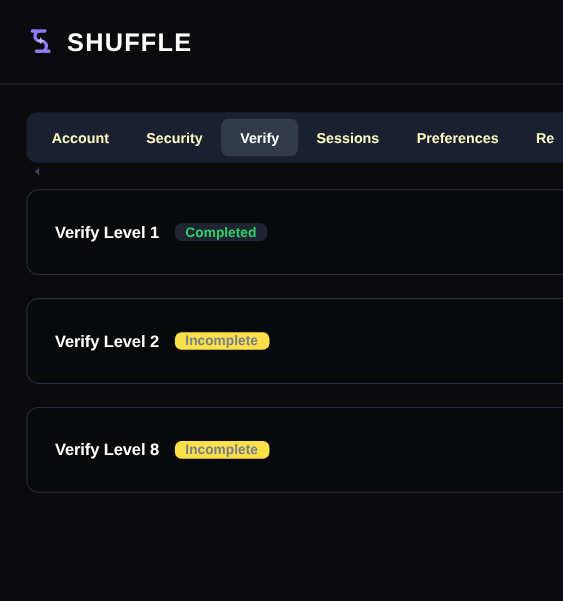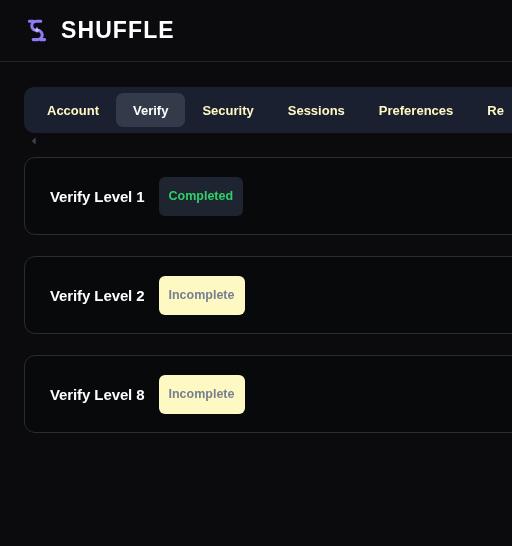--- a/index.html
+++ b/index.html
@@ -12,21 +12,21 @@
   }
 
   body {
     font-family: "Liberation Sans", sans-serif;
     color: #ffffff;
     -webkit-font-smoothing: antialiased;
   }
 
   
   .topbar {
-    height: 62px;
+    height: 77px;
     background: #0b0b0d;
     border-bottom: 1px solid #1d2430;
     display: flex;
     align-items: center;
     padding-left: 24px;
   }
 
   .brand {
     display: flex;
     align-items: center;
@@ -149,35 +149,35 @@
     font-weight: 700;
     color: #ffffff;
     letter-spacing: -0.1px;
     white-space: nowrap;
   }
 
   .badge {
     display: inline-flex;
     align-items: center;
     justify-content: center;
-    height: 39px;
+    height: 16px;
     padding: 0 10px;
     border-radius: 6px;
     font-size: 12.5px;
     font-weight: 700;
     white-space: nowrap;
   }
 
   .badge--completed {
     background: #1e2430;
     color: #2fd06a;
   }
 
   .badge--incomplete {
-    background: #fef9c3;
+    background: #fde047;
     color: #78808f;
     text-align: right;
   }
 </style>
 </head>
 <body>
 
 <header class="topbar">
   <div class="brand">
     <span class="brand-mark">
@@ -191,22 +191,22 @@
     <span class="brand-word">SHUFFLE</span>
   </div>
 </header>
 
 <main class="page">
 
 
   <div class="tabs-wrap">
     <nav class="tabs">
       <button class="tab">Account</button>
+      <button class="tab">Security</button>
       <button class="tab is-active">Verify</button>
-      <button class="tab">Security</button>
       <button class="tab">Sessions</button>
       <button class="tab">Preferences</button>
       <button class="tab">Re</button>
     </nav>
     <span class="tab-scroll-left">
       <svg viewBox="0 0 12 12" width="10" height="10" aria-hidden="true">
         <path d="M8 1.5 L3.2 6 L8 10.5 Z" fill="#3c4252"></path>
       </svg>
     </span>
   </div>

